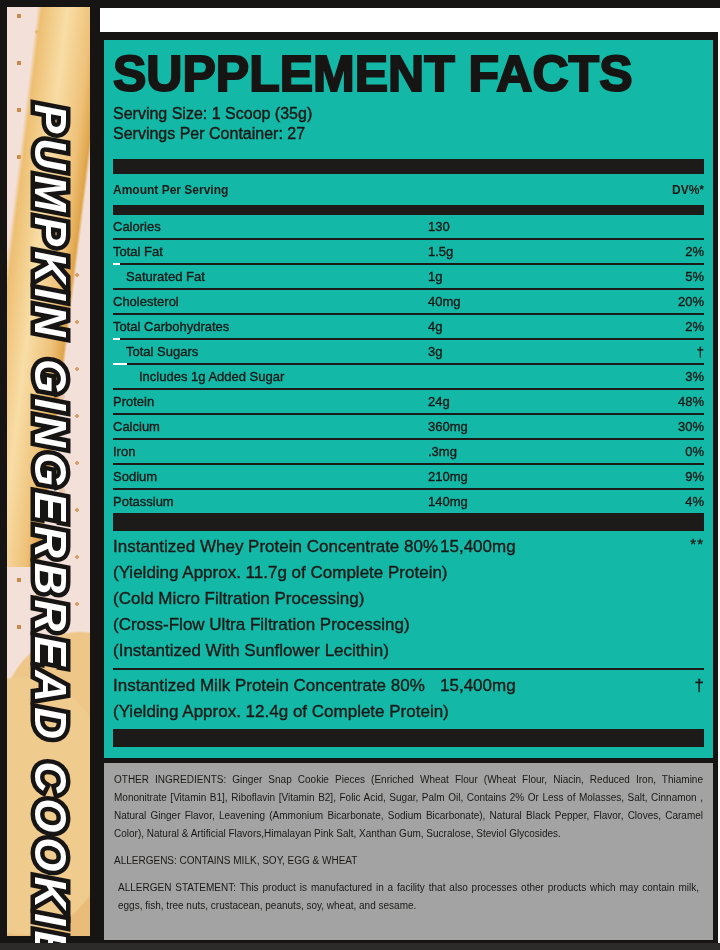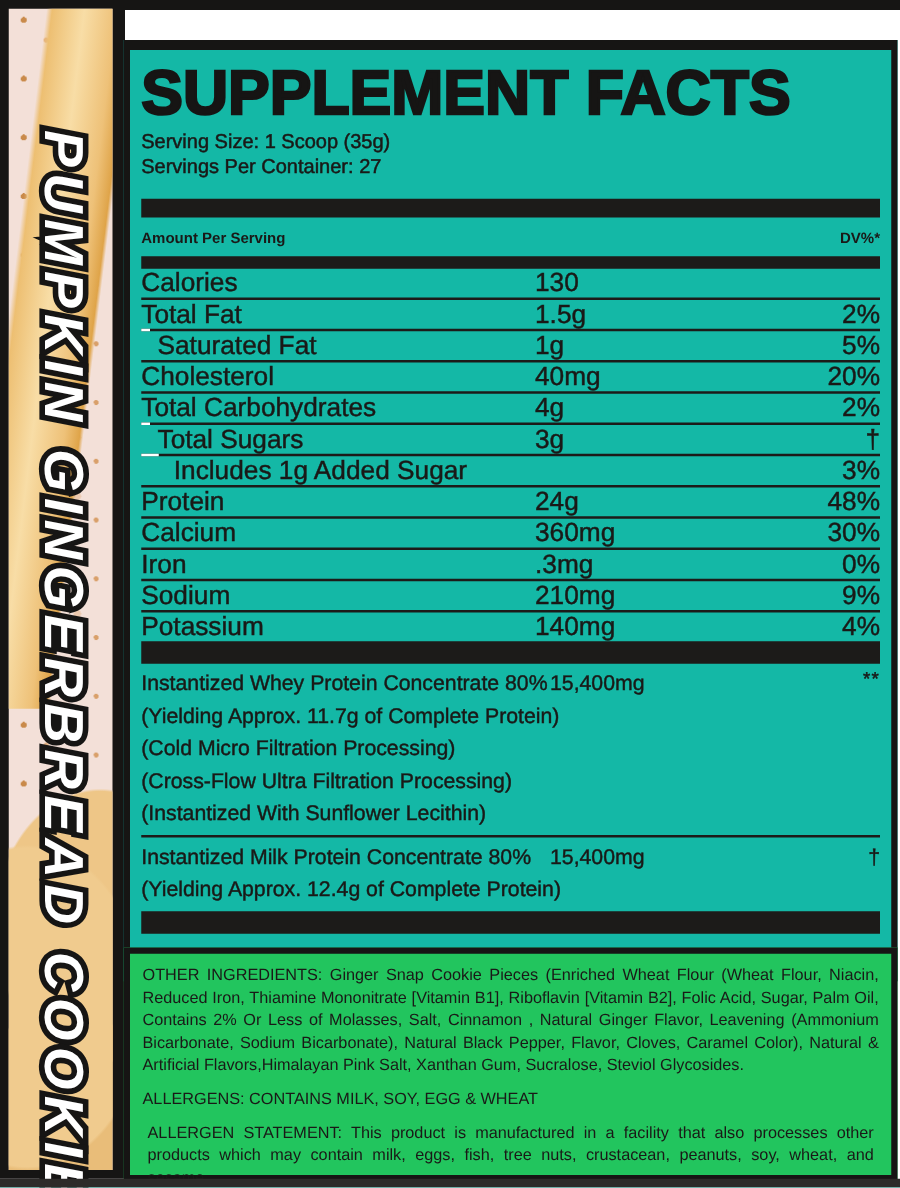--- a/index.html
+++ b/index.html
@@ -50,21 +50,21 @@
     letter-spacing:0; color:#161514; -webkit-text-stroke:2px #161514;
   }
   .serv { font-size:16px; line-height:20px; -webkit-text-stroke:0.4px currentColor; }
   .bar { background:#1c1b19; }
   .bar1 { height:15px; margin-top:15px; }
   .bar2 { height:10px; }
   .bar3 { height:18px; }
   .bar4 { height:18px; }
   .hdr-row { display:flex; justify-content:space-between; align-items:center; height:31px; font-weight:bold; font-size:12px; }
 
-  .row { position:relative; height:23px; line-height:23px; font-size:21px; border-top:2px solid #1c1b19; -webkit-text-stroke:0.35px currentColor; }
+  .row { position:relative; height:23px; line-height:23px; font-size:13px; border-top:2px solid #1c1b19; -webkit-text-stroke:0.35px currentColor; }
   .row.first { border-top:none; }
   .row .amt { position:absolute; left:315px; top:0; }
   .row .dvv { position:absolute; right:0; top:0; }
   .row.ind1 .nm { padding-left:13px; }
   .row.ind2 .nm { padding-left:26px; }
   .row.ind1::before, .row.ind2::before { content:""; position:absolute; top:-2px; left:0; height:2px; background:#fff; }
   .row.ind1::before { width:7px; }
   .row.ind2::before { width:14px; }
 
   .psec { position:relative; font-size:17px; line-height:26px; padding:3px 0 4px; -webkit-text-stroke:0.35px currentColor; }
@@ -72,22 +72,22 @@
   .psec .p-amt { position:absolute; left:315px; top:3px;padding-left:12px; }
   .psec .p-dv { position:absolute; right:0; top:3px; }
   .psec .p-dv.star { font-size:15px; top:0; letter-spacing:1px; }
 
   .footnotes { margin-top:9px; font-size:15px; line-height:20px;text-align:center; -webkit-text-stroke:0.3px currentColor; }
   .fn-sup { vertical-align:super; font-size:10px; }
 
   
   .box2 {
     position:absolute; left:99px; top:758px; width:589px; height:163px;
-    border:5px solid #161514; background:#22c55e; padding:8px 10px 6px;
-    font-size:13px; line-height:18px;
+    border:5px solid #161514; background:#a3a3a3; padding:8px 10px 6px;
+    font-size:10px; line-height:18px;
   }
   .para { text-align:justify; margin:0 0 9px; }
   .para.last { margin:4px; }
 </style>
 </head>
 <body>
 
 <div class="top-strip"></div>
 
 <div class="sidebar">

